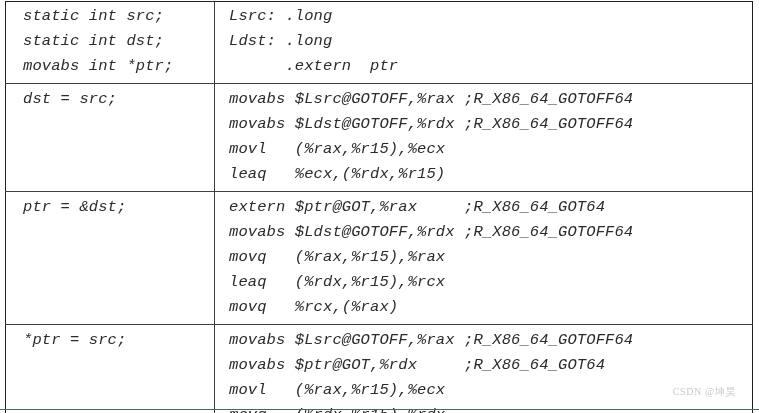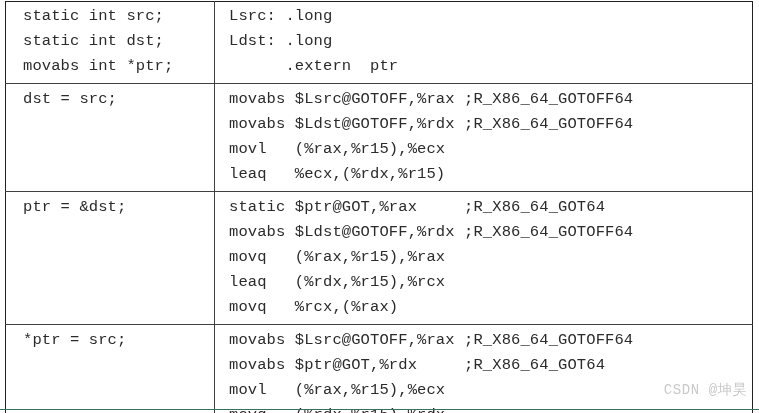--- a/index.html
+++ b/index.html
@@ -48,20 +48,21 @@
   .code-table tr > td.col-asm {
     width: 537px;
     border-right: none;
     margin-top: 39px;
   }
   .code-table tr:first-child > td { border-top: none; }
   .code-table tr:last-child > td  { border-bottom: none; }
 
   .cell-inner {
     padding: 3px 0 4px 0;
+    font-style: italic;
   }
 
   .code-line {
     display: block;
     white-space: pre;
     font-family: "Liberation Mono", "DejaVu Sans Mono", monospace;
     font-size: 15.5px;
     line-height: 25px;
     color: #2b2b2b;
     letter-spacing: 0.1px;
@@ -73,24 +74,24 @@
   .col-asm .code-line {
     padding-left: 14px;
   }
 
   
   .row-decl .cell-inner { padding-top: 2px; }
 
   
   .watermark {
     position: absolute;
-    right: 12px;
+    right: 23px;
     bottom: 14px;
-    font-family: Liberation Mono, monospace;
-    font-size: 14px;
+    font-family: Liberation Serif, serif;
+    font-size: 10px;
     color: #c9c9c9;
     letter-spacing: 0.6px;
     white-space: nowrap;
     pointer-events: none;
   }
 
   
   .bottom-rule {
     position: absolute;
     left: 0;
@@ -142,21 +143,21 @@
       </tr>
 
       <tr>
         <td class="col-c">
           <div class="cell-inner">
             <span class="code-line">ptr = &amp;dst;</span>
           </div>
         </td>
         <td class="col-asm">
           <div class="cell-inner">
-            <span class="code-line">static $ptr@GOT,%rax     ;R_X86_64_GOT64</span>
+            <span class="code-line">extern $ptr@GOT,%rax     ;R_X86_64_GOT64</span>
             <span class="code-line">movabs $Ldst@GOTOFF,%rdx ;R_X86_64_GOTOFF64</span>
             <span class="code-line">movq   (%rax,%r15),%rax</span>
             <span class="code-line">leaq   (%rdx,%r15),%rcx</span>
             <span class="code-line">movq   %rcx,(%rax)</span>
           </div>
         </td>
       </tr>
 
       <tr>
         <td class="col-c">

